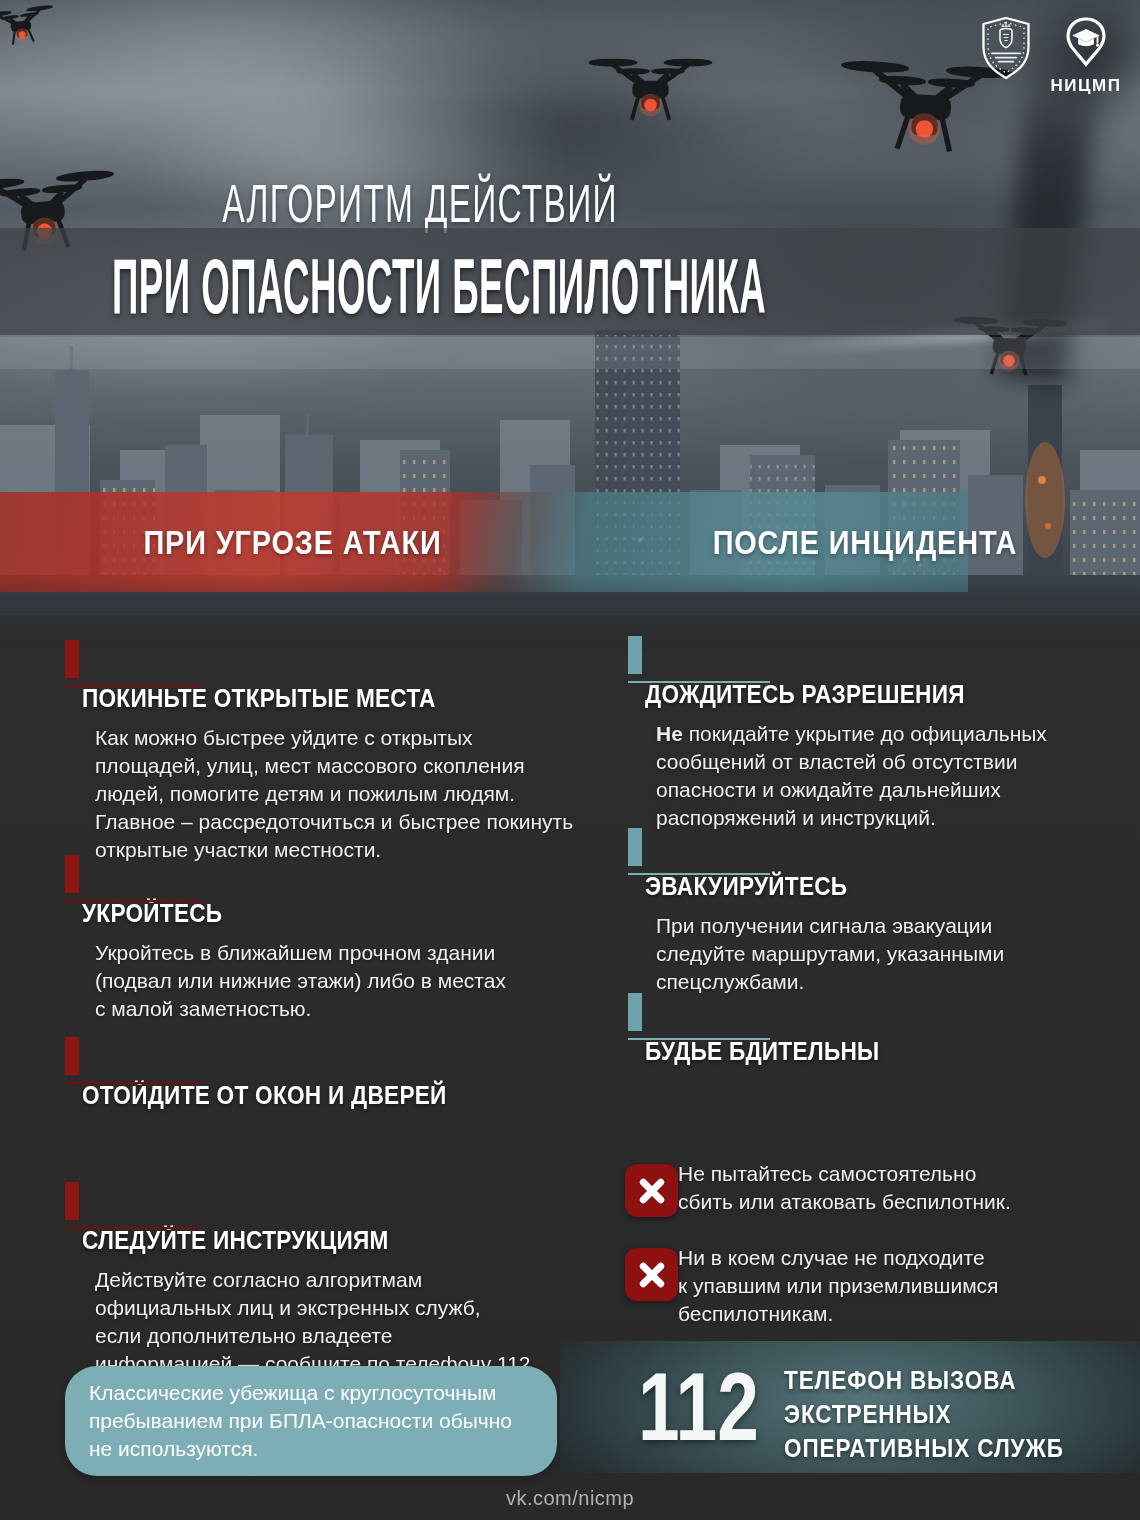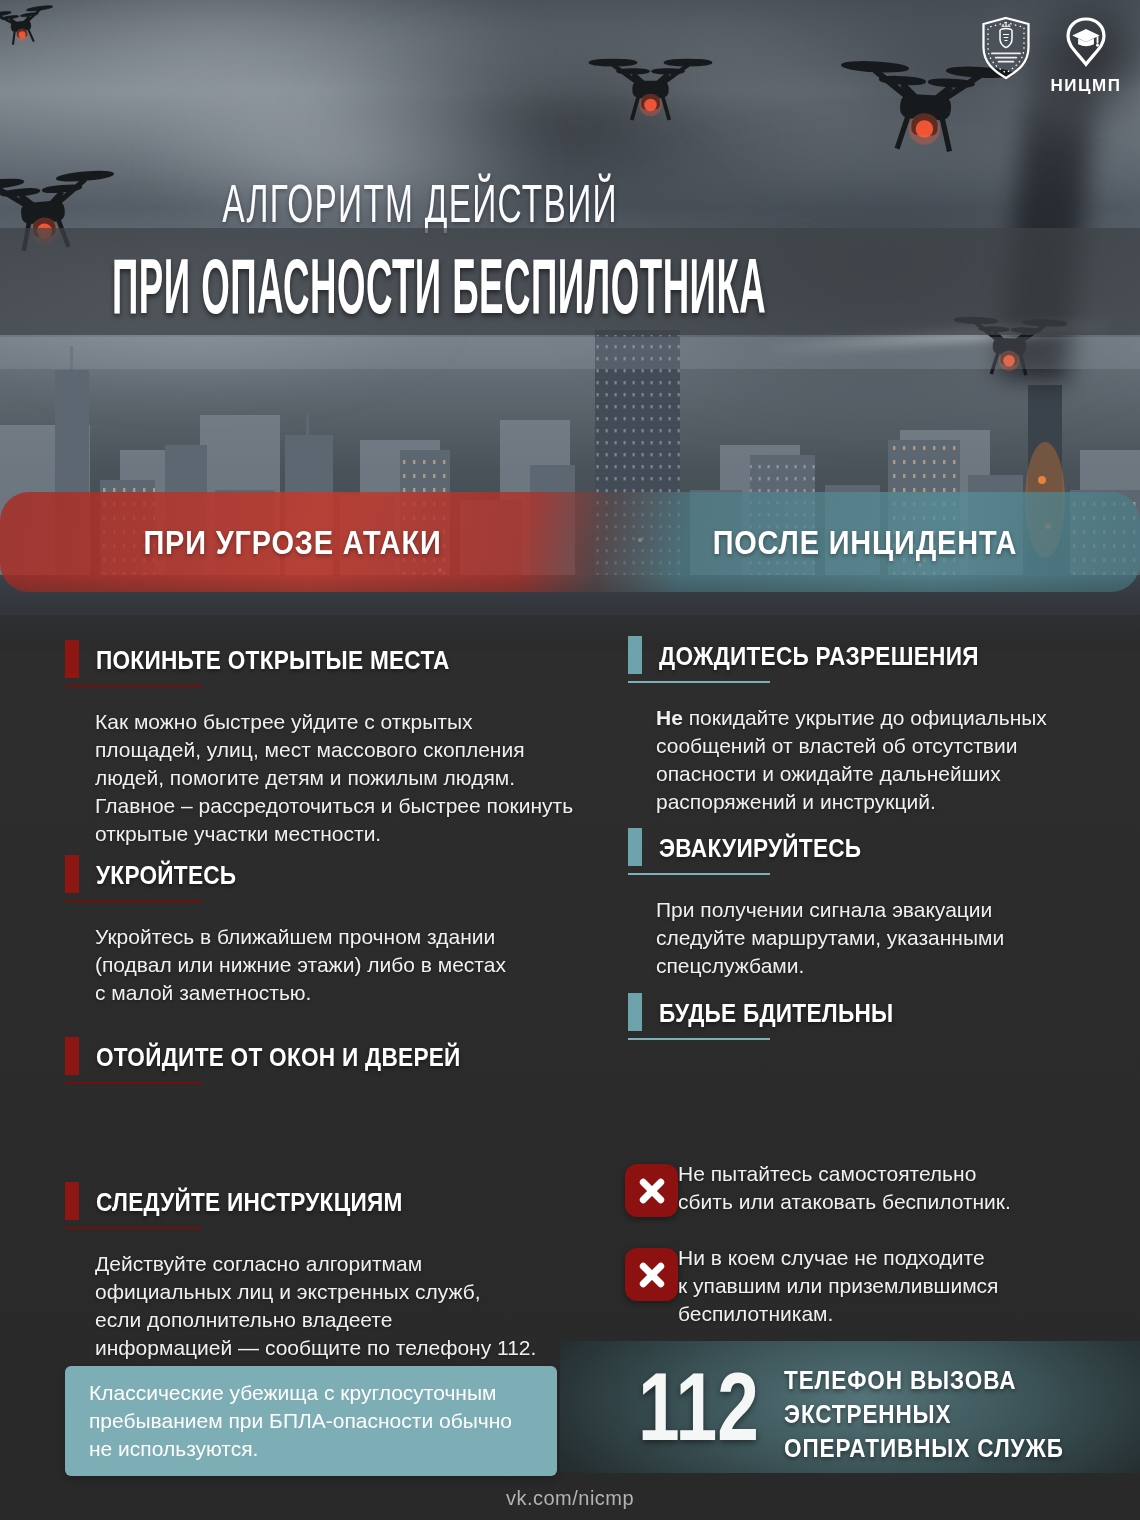--- a/index.html
+++ b/index.html
@@ -39,48 +39,48 @@
     color:#fafbfc;font-size:54px;font-weight:400;letter-spacing:2px;
     transform:scaleX(.62);transform-origin:50% 50%;white-space:nowrap;
     text-shadow:0 2px 6px rgba(0,0,0,.35);}
   .title-band{position:absolute;left:0;top:228px;width:1140px;height:107px;background:rgba(62,66,71,.72);}
   .title-big{position:absolute;left:112px;top:247px;color:#fff;font-size:78px;font-weight:bold;line-height:78px;
     transform:scaleX(.47);transform-origin:0 0;white-space:nowrap;letter-spacing:1px;
     text-shadow:0 3px 7px rgba(0,0,0,.5);}
   .light-stripe{position:absolute;left:0;top:337px;width:1140px;height:32px;background:rgba(172,180,188,.2);}
 
   
-  .band-row{position:absolute;left:0;top:492px;width:1140px;height:100px;
-    background:linear-gradient(100deg,rgba(168,42,34,.82) 0%,rgba(197,58,45,.85) 28%,rgba(176,48,40,.8) 46%,rgba(95,74,72,.55) 53%,rgba(78,126,136,.72) 60%,rgba(86,142,152,.78) 82%,rgba(74,122,133,.75) 100%);border-radius:29px;}
+  .band-row{position:absolute;left:0;top:492px;width:968px;height:100px;
+    background:linear-gradient(100deg,rgba(168,42,34,.82) 0%,rgba(197,58,45,.85) 28%,rgba(176,48,40,.8) 46%,rgba(95,74,72,.55) 53%,rgba(78,126,136,.72) 60%,rgba(86,142,152,.78) 82%,rgba(74,122,133,.75) 100%);}
   .band-label{position:absolute;top:0;height:100px;line-height:100px;text-align:center;color:#fff;
     font-weight:bold;font-size:34px;letter-spacing:1px;transform:scaleX(.85);
     text-shadow:0 2px 5px rgba(0,0,0,.35);white-space:nowrap;}
   .band-label.left{left:60px;width:465px;}
   .band-label.right{left:640px;width:450px;}
 
   
   .sec{position:absolute;width:512px;}
-  .sec-head{position:relative;display:flex;align-items:flex-start;}
+  .sec-head{position:relative;display:flex;align-items:flex-start;flex-direction:column;}
   .bar{width:14px;height:38px;flex:none;}
   .sec.leftcol .bar{background:#8e1713;}
   .sec.rightcol .bar{background:#6fa3ab;}
   .sec-title{display:inline-block;margin-left:17px;padding-top:5px;color:#fff;font-size:26px;font-weight:bold;
     letter-spacing:.3px;transform:scaleX(.87);transform-origin:0 0;white-space:nowrap;
     text-shadow:0 2px 4px rgba(0,0,0,.45);}
   .sec-underline{position:absolute;left:0;top:45px;height:2px;}
   .sec.leftcol .sec-underline{width:137px;background:#70110e;}
   .sec.rightcol .sec-underline{width:142px;background:#7fb0b7;}
-  .sec-body{margin-top:30px;padding-left:30px;color:#f0f0f0;font-size:21px;line-height:28px;
+  .sec-body{margin-top:10px;padding-left:30px;color:#f0f0f0;font-size:21px;line-height:28px;
     white-space:pre-line;text-shadow:0 1px 3px rgba(0,0,0,.4);}
   .sec.rightcol .sec-body{padding-left:28px;}
   .bold{font-weight:bold;}
 
   
   .note{position:absolute;left:65px;top:1366px;width:492px;box-sizing:border-box;
-    background:#7dadb5;border-radius:6px;padding:13px 24px;color:#fff;
+    background:#7dadb5;border-radius:32px;padding:13px 24px;color:#fff;
     font-size:21px;line-height:28px;white-space:pre-line;box-shadow:0 3px 8px rgba(0,0,0,.25);}
 
   
   .warn{position:absolute;left:625px;width:490px;display:flex;align-items:flex-start;}
   .warn-icon{width:53px;height:53px;flex:none;background:#8e1111;border-radius:12px;margin-top:4px;
     display:flex;align-items:center;justify-content:center;box-shadow:0 2px 6px rgba(0,0,0,.4);}
   .warn-text{color:#f0f0f0;font-size:21px;line-height:28px;white-space:pre-line;text-shadow:0 1px 3px rgba(0,0,0,.4);}
 
   
   .emergency{position:absolute;left:560px;top:1341px;width:580px;height:132px;

